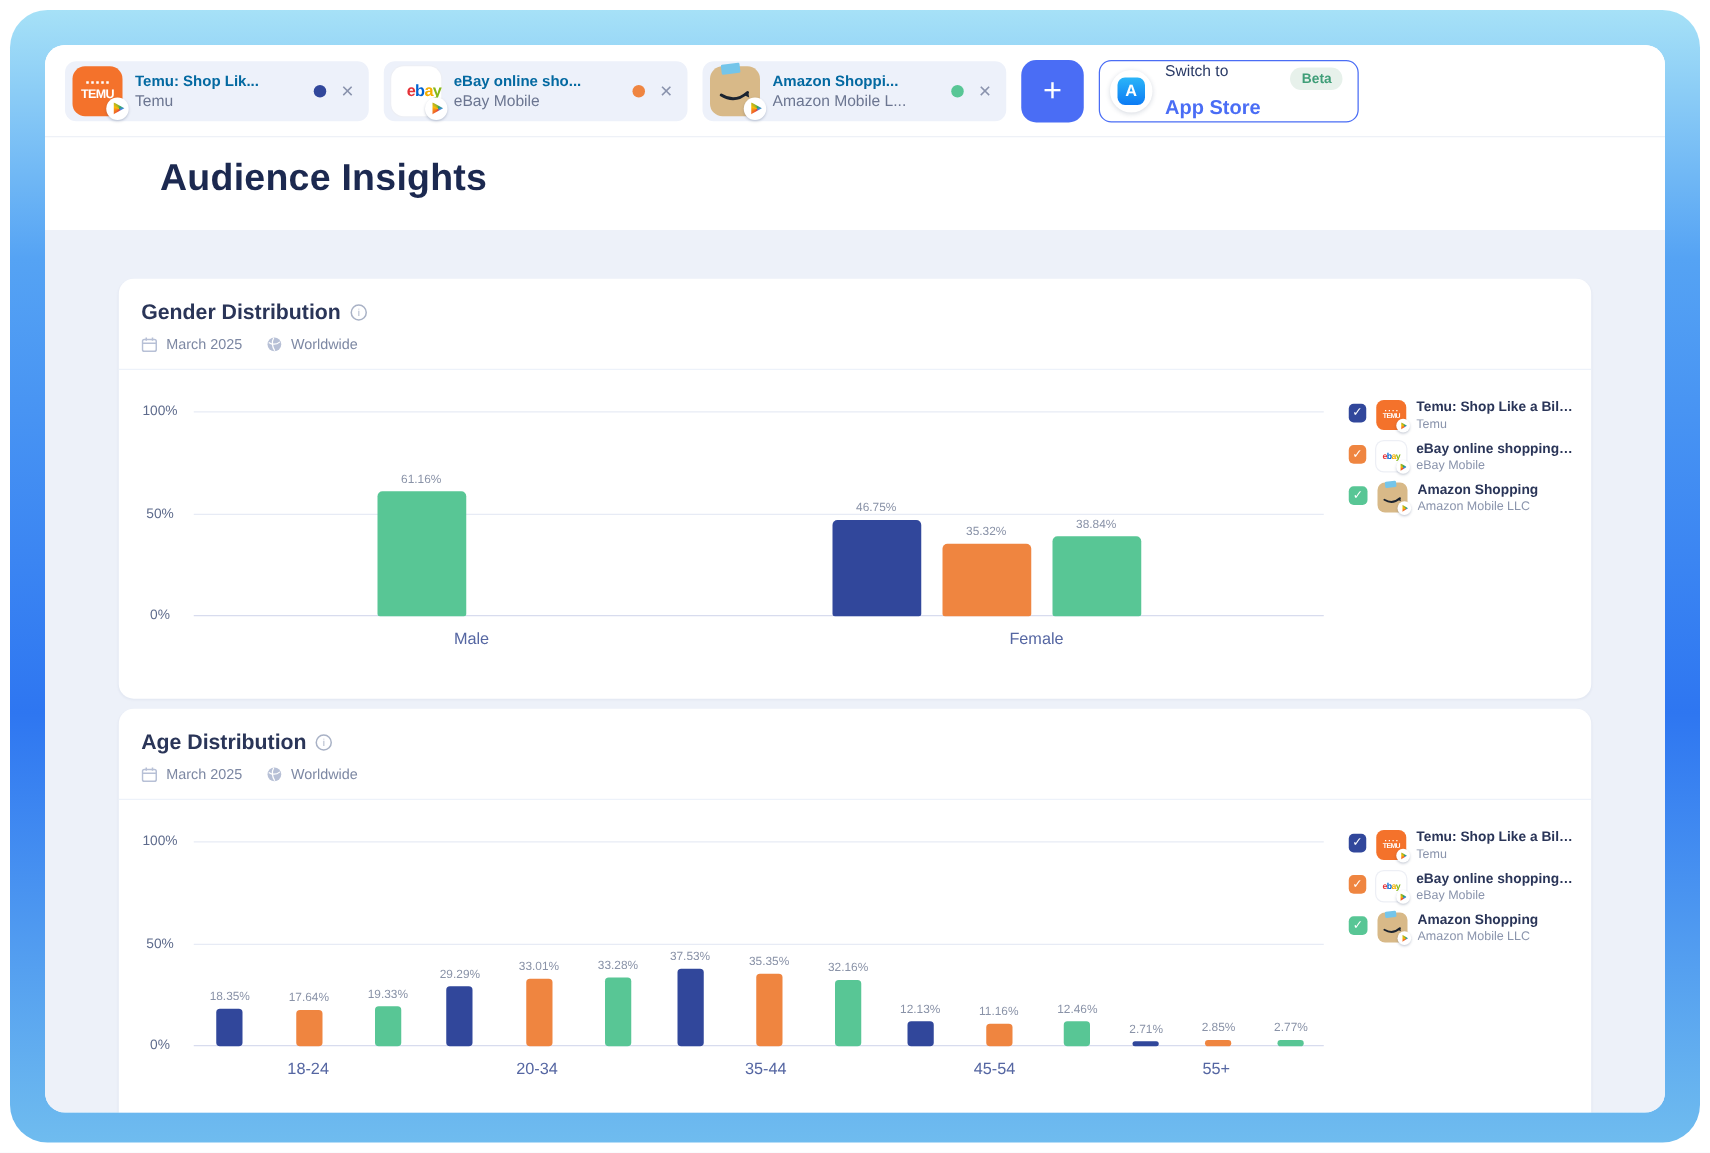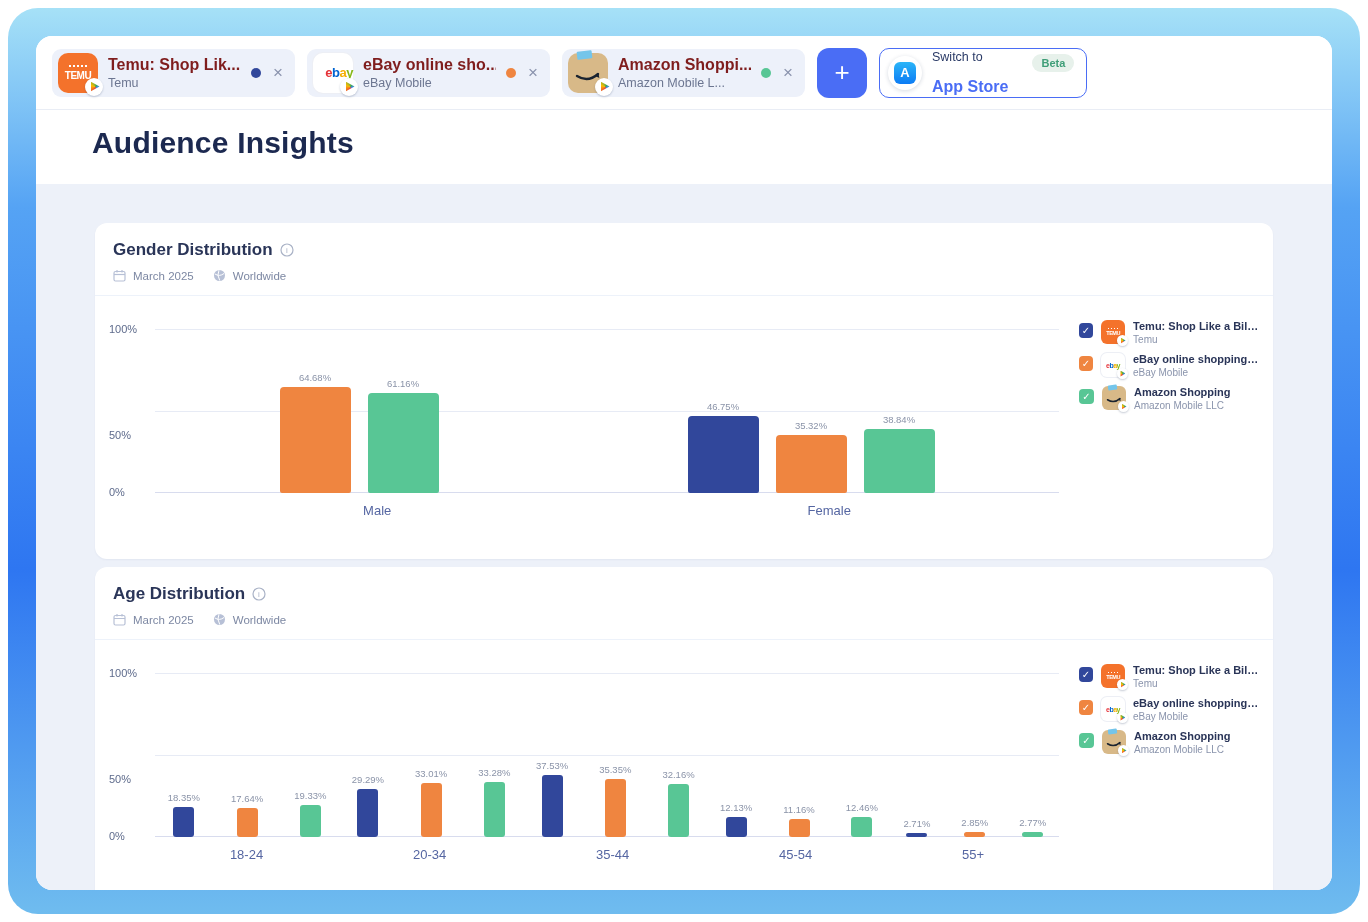--- a/index.html
+++ b/index.html
@@ -19,54 +19,54 @@
   .appico.ebay { background:#fff; box-shadow:0 0 0 1px #EDEFF5;align-items:flex-end; }
   .ebay-word { font-weight:bold; font-size:13px; letter-spacing:-0.5px; }
   .ebay-word .e{color:#E53238}.ebay-word .b{color:#0064D2}.ebay-word .a{color:#F5AF02}.ebay-word .y{color:#86B817}
   .appico.amazon { background:#D8B988; overflow:visible; }
   .tape { position:absolute; top:-2px; left:9px; width:15px; height:8px; background:#74C5EA; transform:rotate(-7deg); border-radius:1px; }
   .playbadge { position:absolute; right:-5px; bottom:-3px; width:18px; height:18px; background:#fff; border-radius:50%;
                box-shadow:0 1px 2px rgba(30,50,90,.25); display:flex; align-items:center; justify-content:center; }
   .gp-tri { width:9px; height:10px; clip-path:polygon(0 0,100% 50%,0 100%); margin-left:2px;
             background:conic-gradient(from 200deg,#EA4335,#FBBC04,#34A853,#4285F4,#EA4335); }
   .tabtext { flex:1; min-width:0; }
-  .tabtitle { font-size:16px; font-weight:bold; color:#7f1d1d; white-space:nowrap; overflow:hidden; }
+  .tabtitle { font-size:12px; font-weight:bold; color:#0369a1; white-space:nowrap; overflow:hidden; }
   .tabsub { font-size:12.5px; color:#6C7691; margin-top:2px; white-space:nowrap; overflow:hidden; }
   .tabdot { width:10px; height:10px; border-radius:50%; flex:0 0 10px; }
   .tabclose { color:#8A93AD; font-size:17px; line-height:1; padding:0 2px; cursor:pointer; }
   .addbtn { width:50px; height:50px; border-radius:12px; background:#4A6DF5; color:#fff; font-size:26px; font-weight:300;
             display:flex; align-items:center; justify-content:center; border:none; cursor:pointer; margin-left:0; }
   .switchbtn { height:50px; border:1.5px solid #4A6DF5; background:#fff; border-radius:10px; display:flex; align-items:center; gap:10px; padding:0 12px 0 8px; cursor:pointer; }
   .as-circle { width:34px; height:34px; border-radius:50%; background:#fff; box-shadow:0 1px 4px rgba(30,50,90,.18); display:flex; align-items:center; justify-content:center; }
   .as-sq { width:22px; height:22px; border-radius:6px; background:linear-gradient(180deg,#2BB5F8,#0C7BF4); color:#fff; font-weight:bold; font-size:13px; display:flex; align-items:center; justify-content:center; }
   .sw-line1 { font-size:12.5px; color:#2A3A66; text-align:left; }
   .sw-line2 { font-size:16px; font-weight:bold; color:#4A6DF5; text-align:left; margin-top:14px; }
   .beta { align-self:flex-start; margin:5px 0 0 14px; background:#E7F1EB; color:#3F9E78; font-size:11px; font-weight:bold; padding:3px 9px; border-radius:10px; }
 
   
   .pagehead { background:#fff; padding:16px 56px 24px; }
-  .pagetitle { font-size:30px; font-weight:600; color:#1C2950; letter-spacing:0.2px; }
+  .pagetitle { font-size:30px; font-weight:600; color:#1C2950; letter-spacing:0.2px;margin-left:36px; }
 
   
   .content { flex:1; background:#EDF1F9; padding:39px 59px 20px; display:flex; flex-direction:column; gap:8px; overflow:hidden; }
   .card { background:#fff; border-radius:12px; height:336px; flex:0 0 336px; box-shadow:0 1px 2px rgba(20,40,90,.05); overflow:hidden; }
   .cardhead { padding:17px 18px 0; }
   .titlerow { display:flex; align-items:center; gap:7px; }
   .cardtitle { font-size:17px; font-weight:600; color:#2A3558; }
   .metarow { display:flex; align-items:center; gap:7px; margin-top:9px; padding-bottom:13px; }
   .metatext { font-size:11.5px; color:#7D88A3; margin-right:12px; }
   .divider { height:1px; background:#EDF2FA; }
 
   .chart-body { display:flex; padding:24px 8px 0 16px; }
   .chart-wrap { flex:1; min-width:0; padding-top:9px; }
   .plot { position:relative; height:164px; margin-left:44px; margin-right:10px; }
   .gridline { position:absolute; left:0; right:0; height:1px; background:#E7EBF5; }
   .gl-100 { top:0; } .gl-50 { top:50%; } .gl-0 { bottom:0; background:#D8DCEE; }
-  .ytick { position:absolute; left:-46px; width:38px; text-align:left; font-size:11px; color:#5E6B8C; }
-  .yt-100 { top:-6px; } .yt-50 { top:calc(50% - 6px);margin-top:24px; } .yt-0 { bottom:-5px; }
+  .ytick { position:absolute; left:-46px; width:38px; text-align:center; font-size:11px; color:#5E6B8C; }
+  .yt-100 { top:-6px; } .yt-50 { top:calc(50% - 6px); } .yt-0 { bottom:-5px; }
   .plot-groups { position:absolute; left:0; right:0; top:0; bottom:0; display:flex; justify-content:space-around; align-items:flex-end; }
   .bar-group { display:flex; align-items:flex-end; }
   .bar-wrap { display:flex; flex-direction:column; align-items:center; }
   .bar-value { font-size:9.5px; color:#8A93A8; margin-bottom:4px; white-space:nowrap; }
   .bar { border-radius:4px 4px 2px 2px; }
   .chart-gender .bar { width:71px; } .chart-gender .bar-group { gap:17px; }
   .chart-age .bar { width:21px; border-radius:3px; } .chart-age .bar-group { gap:31px; }
   .cat-row { display:flex; justify-content:space-around; margin:10px 10px 0 44px; }
   .cat-label { font-size:13px; color:#5566A2; }
 
@@ -198,24 +198,20 @@
             <div class="plot">
               <div class="gridline gl-100"></div>
                 <div class="gridline gl-50"></div>
                 <div class="gridline gl-0"></div>
               <span class="ytick yt-100">100%</span>
               <span class="ytick yt-50">50%</span>
               <span class="ytick yt-0">0%</span>
               <div class="plot-groups">
                   <div class="bar-group">
                     <div class="bar-wrap">
-                      <div class="bar-value">64.68%</div>
-                      <div class="bar" style="height: 106.075px; background-color: rgb(239, 133, 64);"></div>
-                    </div>
-                    <div class="bar-wrap">
                       <div class="bar-value">61.16%</div>
                       <div class="bar" style="height: 100.302px; background-color: rgb(88, 198, 149);"></div>
                     </div>
                   </div>
                   <div class="bar-group">
                     <div class="bar-wrap">
                       <div class="bar-value">46.75%</div>
                       <div class="bar" style="height: 76.67px; background-color: rgb(49, 71, 155);"></div>
                     </div>
                     <div class="bar-wrap">

